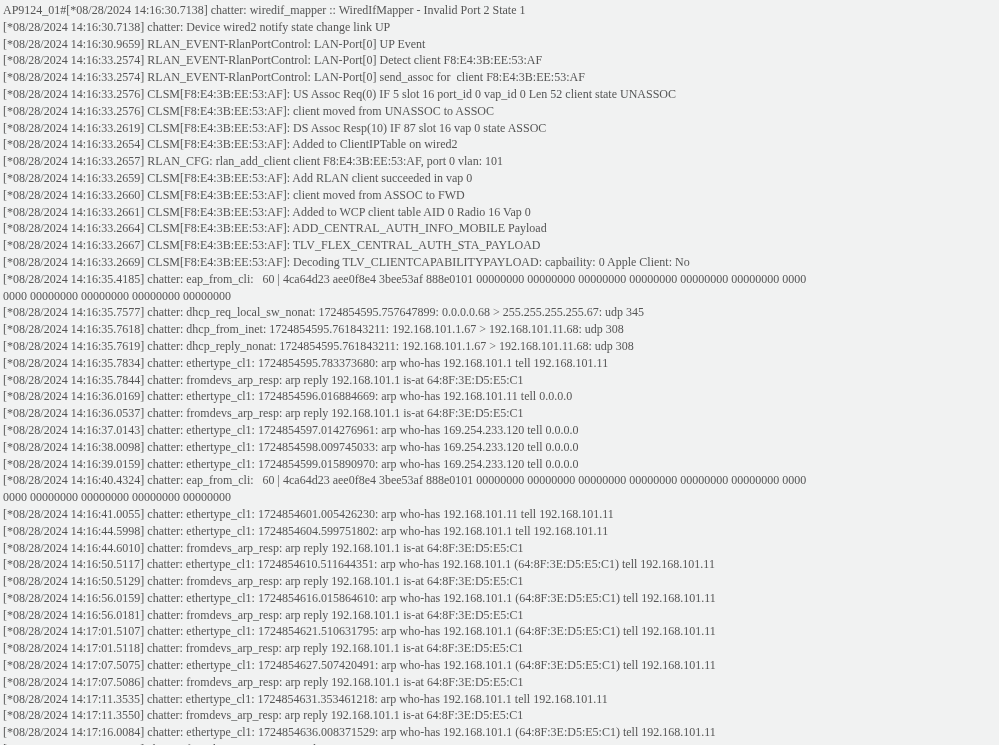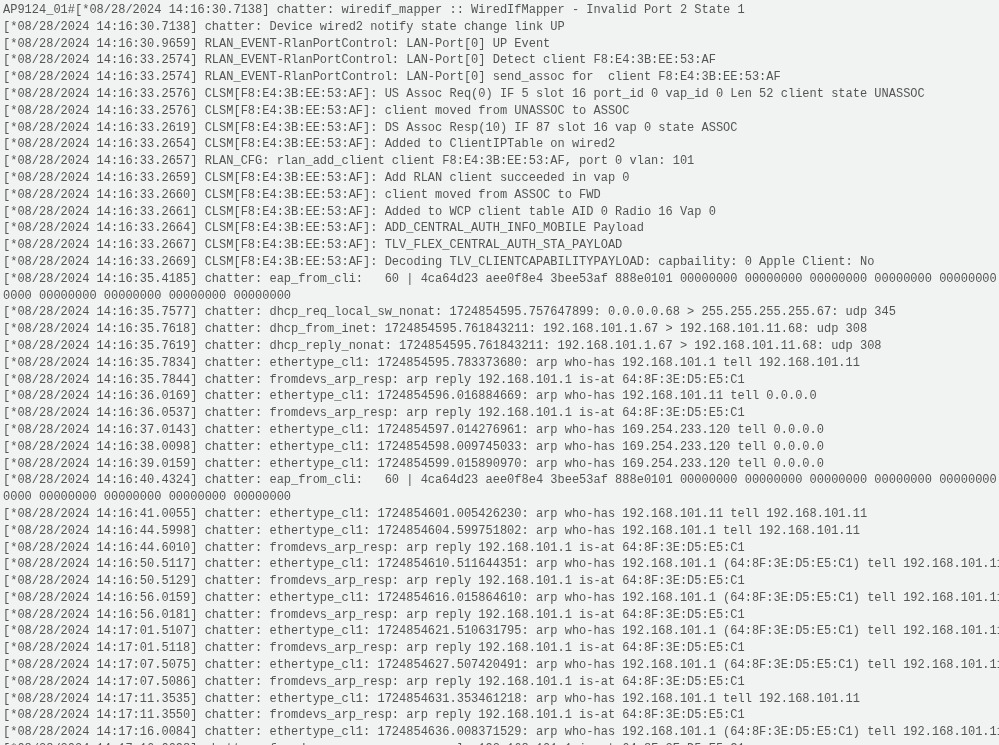--- a/index.html
+++ b/index.html
@@ -9,18 +9,18 @@
     font-size:12px;
     line-height:1.4;
     color:#555;
     width:999px;
     overflow:hidden;
   }
   .log{
     white-space:pre;
     padding:2px 0 0 3px;
   }
-  .line{display:block;}
+  .line{display:block;font-family:Liberation Serif, serif;}
 </style>
 </head>
 <body>
 
 <div class="log" id="log"><span class="line">AP9124_01#[*08/28/2024 14:16:30.7138] chatter: wiredif_mapper :: WiredIfMapper - Invalid Port 2 State 1</span><span class="line">[*08/28/2024 14:16:30.7138] chatter: Device wired2 notify state change link UP</span><span class="line">[*08/28/2024 14:16:30.9659] RLAN_EVENT-RlanPortControl: LAN-Port[0] UP Event</span><span class="line">[*08/28/2024 14:16:33.2574] RLAN_EVENT-RlanPortControl: LAN-Port[0] Detect client F8:E4:3B:EE:53:AF</span><span class="line">[*08/28/2024 14:16:33.2574] RLAN_EVENT-RlanPortControl: LAN-Port[0] send_assoc for  client F8:E4:3B:EE:53:AF</span><span class="line">[*08/28/2024 14:16:33.2576] CLSM[F8:E4:3B:EE:53:AF]: US Assoc Req(0) IF 5 slot 16 port_id 0 vap_id 0 Len 52 client state UNASSOC</span><span class="line">[*08/28/2024 14:16:33.2576] CLSM[F8:E4:3B:EE:53:AF]: client moved from UNASSOC to ASSOC</span><span class="line">[*08/28/2024 14:16:33.2619] CLSM[F8:E4:3B:EE:53:AF]: DS Assoc Resp(10) IF 87 slot 16 vap 0 state ASSOC</span><span class="line">[*08/28/2024 14:16:33.2654] CLSM[F8:E4:3B:EE:53:AF]: Added to ClientIPTable on wired2</span><span class="line">[*08/28/2024 14:16:33.2657] RLAN_CFG: rlan_add_client client F8:E4:3B:EE:53:AF, port 0 vlan: 101</span><span class="line">[*08/28/2024 14:16:33.2659] CLSM[F8:E4:3B:EE:53:AF]: Add RLAN client succeeded in vap 0</span><span class="line">[*08/28/2024 14:16:33.2660] CLSM[F8:E4:3B:EE:53:AF]: client moved from ASSOC to FWD</span><span class="line">[*08/28/2024 14:16:33.2661] CLSM[F8:E4:3B:EE:53:AF]: Added to WCP client table AID 0 Radio 16 Vap 0</span><span class="line">[*08/28/2024 14:16:33.2664] CLSM[F8:E4:3B:EE:53:AF]: ADD_CENTRAL_AUTH_INFO_MOBILE Payload</span><span class="line">[*08/28/2024 14:16:33.2667] CLSM[F8:E4:3B:EE:53:AF]: TLV_FLEX_CENTRAL_AUTH_STA_PAYLOAD</span><span class="line">[*08/28/2024 14:16:33.2669] CLSM[F8:E4:3B:EE:53:AF]: Decoding TLV_CLIENTCAPABILITYPAYLOAD: capbaility: 0 Apple Client: No</span><span class="line">[*08/28/2024 14:16:35.4185] chatter: eap_from_cli:   60 | 4ca64d23 aee0f8e4 3bee53af 888e0101 00000000 00000000 00000000 00000000 00000000 00000000 0000</span><span class="line">0000 00000000 00000000 00000000 00000000</span><span class="line"></span><span class="line">[*08/28/2024 14:16:35.7577] chatter: dhcp_req_local_sw_nonat: 1724854595.757647899: 0.0.0.0.68 &gt; 255.255.255.255.67: udp 345</span><span class="line">[*08/28/2024 14:16:35.7618] chatter: dhcp_from_inet: 1724854595.761843211: 192.168.101.1.67 &gt; 192.168.101.11.68: udp 308</span><span class="line">[*08/28/2024 14:16:35.7619] chatter: dhcp_reply_nonat: 1724854595.761843211: 192.168.101.1.67 &gt; 192.168.101.11.68: udp 308</span><span class="line">[*08/28/2024 14:16:35.7834] chatter: ethertype_cl1: 1724854595.783373680: arp who-has 192.168.101.1 tell 192.168.101.11</span><span class="line">[*08/28/2024 14:16:35.7844] chatter: fromdevs_arp_resp: arp reply 192.168.101.1 is-at 64:8F:3E:D5:E5:C1</span><span class="line">[*08/28/2024 14:16:36.0169] chatter: ethertype_cl1: 1724854596.016884669: arp who-has 192.168.101.11 tell 0.0.0.0</span><span class="line">[*08/28/2024 14:16:36.0537] chatter: fromdevs_arp_resp: arp reply 192.168.101.1 is-at 64:8F:3E:D5:E5:C1</span><span class="line">[*08/28/2024 14:16:37.0143] chatter: ethertype_cl1: 1724854597.014276961: arp who-has 169.254.233.120 tell 0.0.0.0</span><span class="line">[*08/28/2024 14:16:38.0098] chatter: ethertype_cl1: 1724854598.009745033: arp who-has 169.254.233.120 tell 0.0.0.0</span><span class="line">[*08/28/2024 14:16:39.0159] chatter: ethertype_cl1: 1724854599.015890970: arp who-has 169.254.233.120 tell 0.0.0.0</span><span class="line">[*08/28/2024 14:16:40.4324] chatter: eap_from_cli:   60 | 4ca64d23 aee0f8e4 3bee53af 888e0101 00000000 00000000 00000000 00000000 00000000 00000000 0000</span><span class="line">0000 00000000 00000000 00000000 00000000</span><span class="line">[*08/28/2024 14:16:41.0055] chatter: ethertype_cl1: 1724854601.005426230: arp who-has 192.168.101.11 tell 192.168.101.11</span><span class="line">[*08/28/2024 14:16:44.5998] chatter: ethertype_cl1: 1724854604.599751802: arp who-has 192.168.101.1 tell 192.168.101.11</span><span class="line">[*08/28/2024 14:16:44.6010] chatter: fromdevs_arp_resp: arp reply 192.168.101.1 is-at 64:8F:3E:D5:E5:C1</span><span class="line">[*08/28/2024 14:16:50.5117] chatter: ethertype_cl1: 1724854610.511644351: arp who-has 192.168.101.1 (64:8F:3E:D5:E5:C1) tell 192.168.101.11</span><span class="line">[*08/28/2024 14:16:50.5129] chatter: fromdevs_arp_resp: arp reply 192.168.101.1 is-at 64:8F:3E:D5:E5:C1</span><span class="line">[*08/28/2024 14:16:56.0159] chatter: ethertype_cl1: 1724854616.015864610: arp who-has 192.168.101.1 (64:8F:3E:D5:E5:C1) tell 192.168.101.11</span><span class="line">[*08/28/2024 14:16:56.0181] chatter: fromdevs_arp_resp: arp reply 192.168.101.1 is-at 64:8F:3E:D5:E5:C1</span><span class="line">[*08/28/2024 14:17:01.5107] chatter: ethertype_cl1: 1724854621.510631795: arp who-has 192.168.101.1 (64:8F:3E:D5:E5:C1) tell 192.168.101.11</span><span class="line">[*08/28/2024 14:17:01.5118] chatter: fromdevs_arp_resp: arp reply 192.168.101.1 is-at 64:8F:3E:D5:E5:C1</span><span class="line">[*08/28/2024 14:17:07.5075] chatter: ethertype_cl1: 1724854627.507420491: arp who-has 192.168.101.1 (64:8F:3E:D5:E5:C1) tell 192.168.101.11</span><span class="line">[*08/28/2024 14:17:07.5086] chatter: fromdevs_arp_resp: arp reply 192.168.101.1 is-at 64:8F:3E:D5:E5:C1</span><span class="line">[*08/28/2024 14:17:11.3535] chatter: ethertype_cl1: 1724854631.353461218: arp who-has 192.168.101.1 tell 192.168.101.11</span><span class="line">[*08/28/2024 14:17:11.3550] chatter: fromdevs_arp_resp: arp reply 192.168.101.1 is-at 64:8F:3E:D5:E5:C1</span><span class="line">[*08/28/2024 14:17:16.0084] chatter: ethertype_cl1: 1724854636.008371529: arp who-has 192.168.101.1 (64:8F:3E:D5:E5:C1) tell 192.168.101.11</span><span class="line">[*08/28/2024 14:17:16.0098] chatter: fromdevs arp resp: arp reply 192.168.101.1 is-at 64:8F:3E:D5:E5:C1</span></div>
 
 </body></html>

